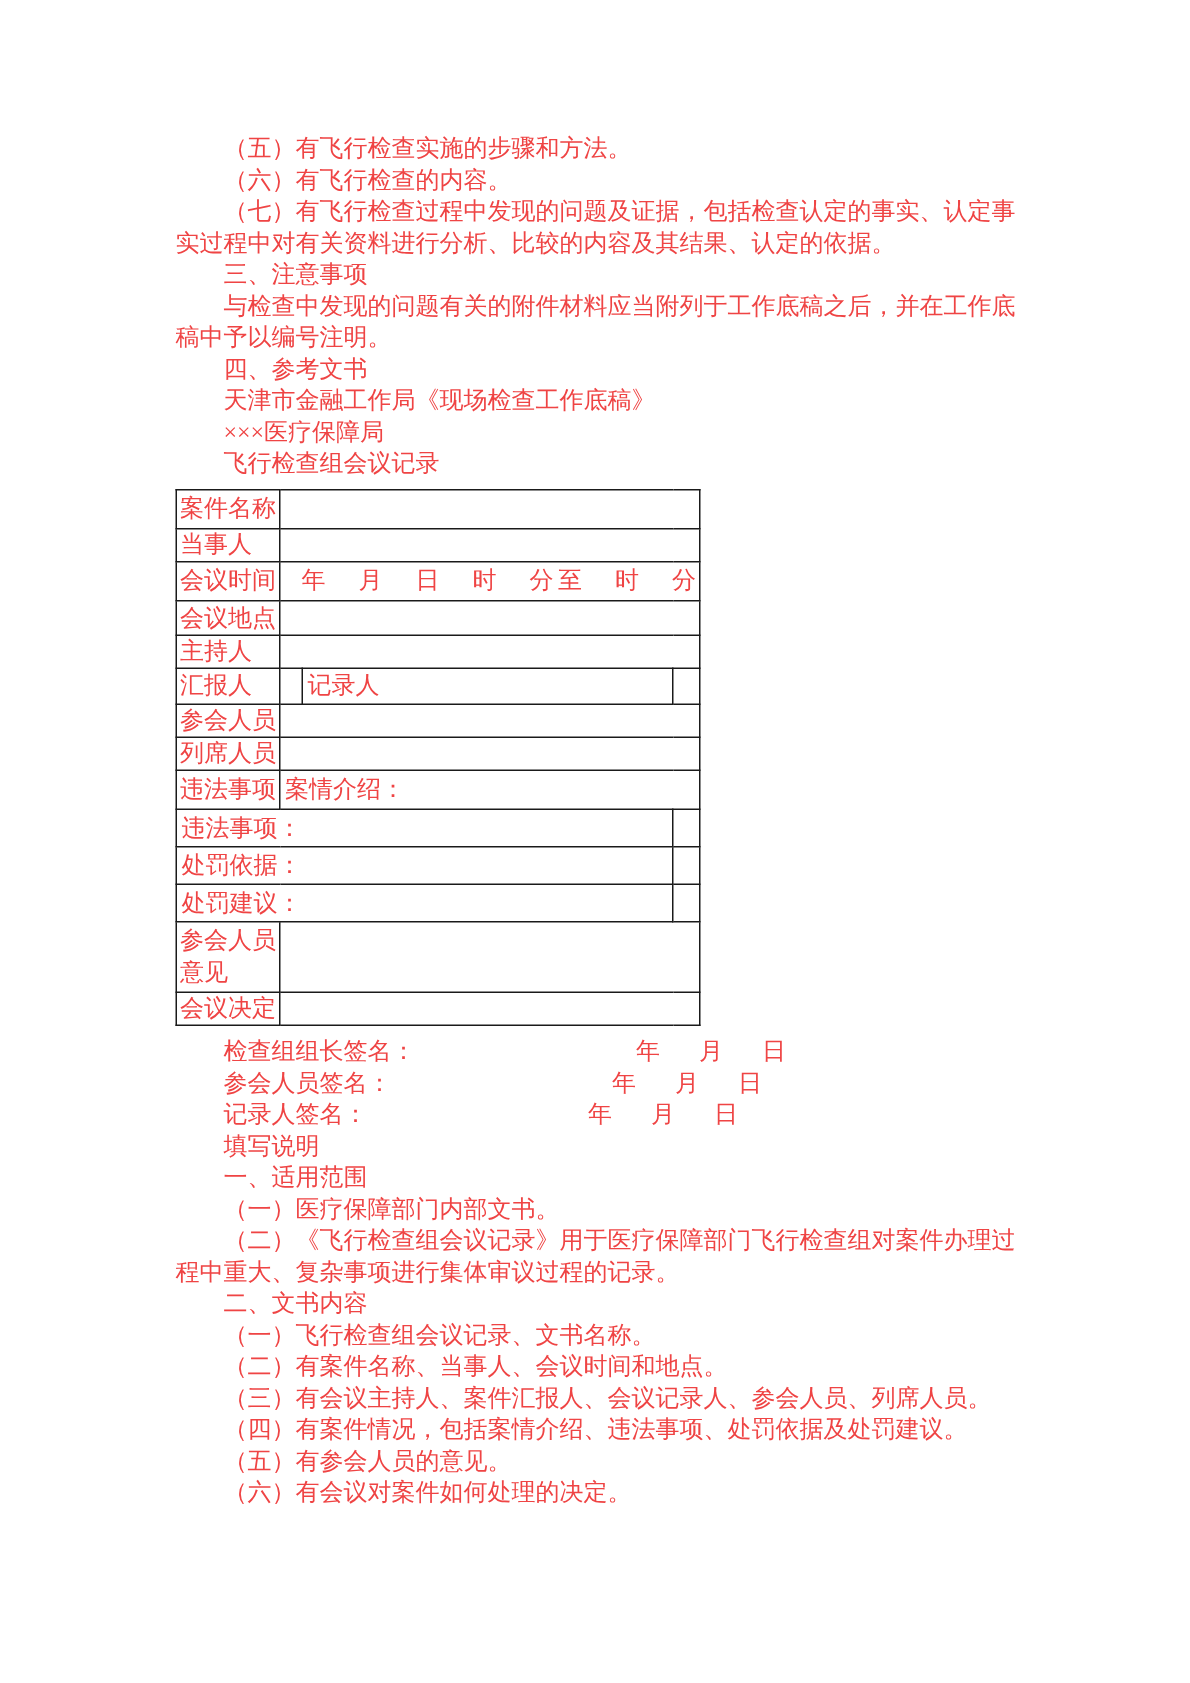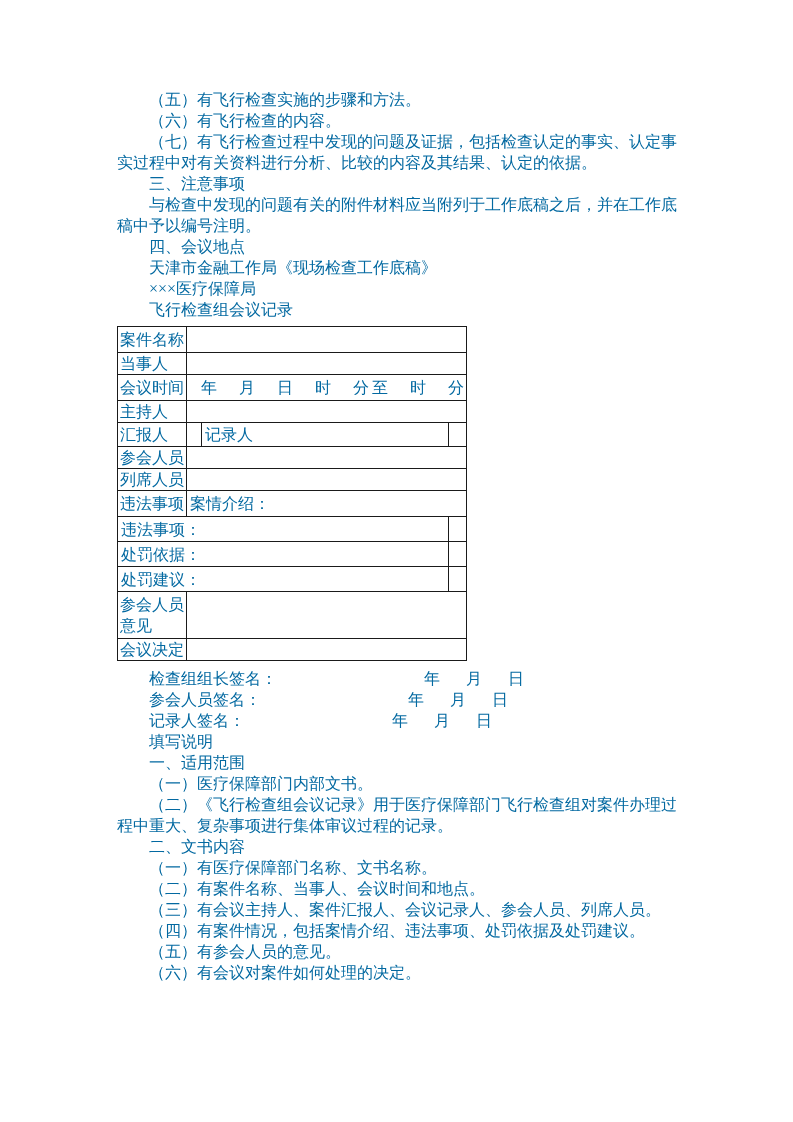--- a/index.html
+++ b/index.html
@@ -5,21 +5,21 @@
   * { margin: 0; padding: 0; box-sizing: border-box; }
   html, body { background: #ffffff; }
   .page {
     position: relative;
     width: 793px;
     height: 1122px;
     background: #ffffff;
     font-family: "Liberation Serif", "DejaVu Serif", serif;
     font-size: 16px;
     line-height: 21px;
-    color: #0369a1;
+    color: #ef4444;
     overflow: hidden;
   }
   .content {
     position: absolute;
     left: 117px;
     top: 89px;
     width: 560px;
   }
   .para {
     text-indent: 2em;
@@ -69,21 +69,21 @@
 <body>
 
 <div class="page">
   <div class="content">
 
     <p class="para">（五）有飞行检查实施的步骤和方法。</p>
     <p class="para">（六）有飞行检查的内容。</p>
     <p class="para">（七）有飞行检查过程中发现的问题及证据，包括检查认定的事实、认定事实过程中对有关资料进行分析、比较的内容及其结果、认定的依据。</p>
     <p class="para">三、注意事项</p>
     <p class="para">与检查中发现的问题有关的附件材料应当附列于工作底稿之后，并在工作底稿中予以编号注明。</p>
-    <p class="para">四、会议地点</p>
+    <p class="para">四、参考文书</p>
     <p class="para">天津市金融工作局《现场检查工作底稿》</p>
     <p class="para">×××医疗保障局</p>
     <p class="para">飞行检查组会议记录</p>
 
     <table class="form">
       <colgroup>
         <col style="width:69px">
           <col style="width:15px">
           <col style="width:247px">
           <col style="width:18px">
@@ -93,20 +93,24 @@
         <td class="lbl">案件名称</td>
         <td colspan="3"></td>
       </tr>
       <tr class="h21">
         <td class="lbl">当事人</td>
         <td colspan="3"></td>
       </tr>
       <tr class="h26">
         <td class="lbl">会议时间</td>
         <td colspan="3" class="timecell">年　月　日　时　分至　时　分</td>
+      </tr>
+      <tr class="h23">
+        <td class="lbl">会议地点</td>
+        <td colspan="3"></td>
       </tr>
       <tr class="h22">
         <td class="lbl">主持人</td>
         <td colspan="3"></td>
       </tr>
       <tr class="h24">
         <td class="lbl">汇报人</td>
         <td></td>
         <td>记录人</td>
         <td></td>
@@ -156,21 +160,21 @@
       <div class="sig-row">
         <span>记录人签名：</span><span class="sig-date">年　月　日</span>
       </div>
     </div>
 
     <p class="para">填写说明</p>
     <p class="para">一、适用范围</p>
     <p class="para">（一）医疗保障部门内部文书。</p>
     <p class="para">（二）《飞行检查组会议记录》用于医疗保障部门飞行检查组对案件办理过程中重大、复杂事项进行集体审议过程的记录。</p>
     <p class="para">二、文书内容</p>
-    <p class="para">（一）有医疗保障部门名称、文书名称。</p>
+    <p class="para">（一）飞行检查组会议记录、文书名称。</p>
     <p class="para">（二）有案件名称、当事人、会议时间和地点。</p>
     <p class="para">（三）有会议主持人、案件汇报人、会议记录人、参会人员、列席人员。</p>
     <p class="para">（四）有案件情况，包括案情介绍、违法事项、处罚依据及处罚建议。</p>
     <p class="para">（五）有参会人员的意见。</p>
     <p class="para">（六）有会议对案件如何处理的决定。</p>
 
   </div>
 </div>
 
 </body></html>

